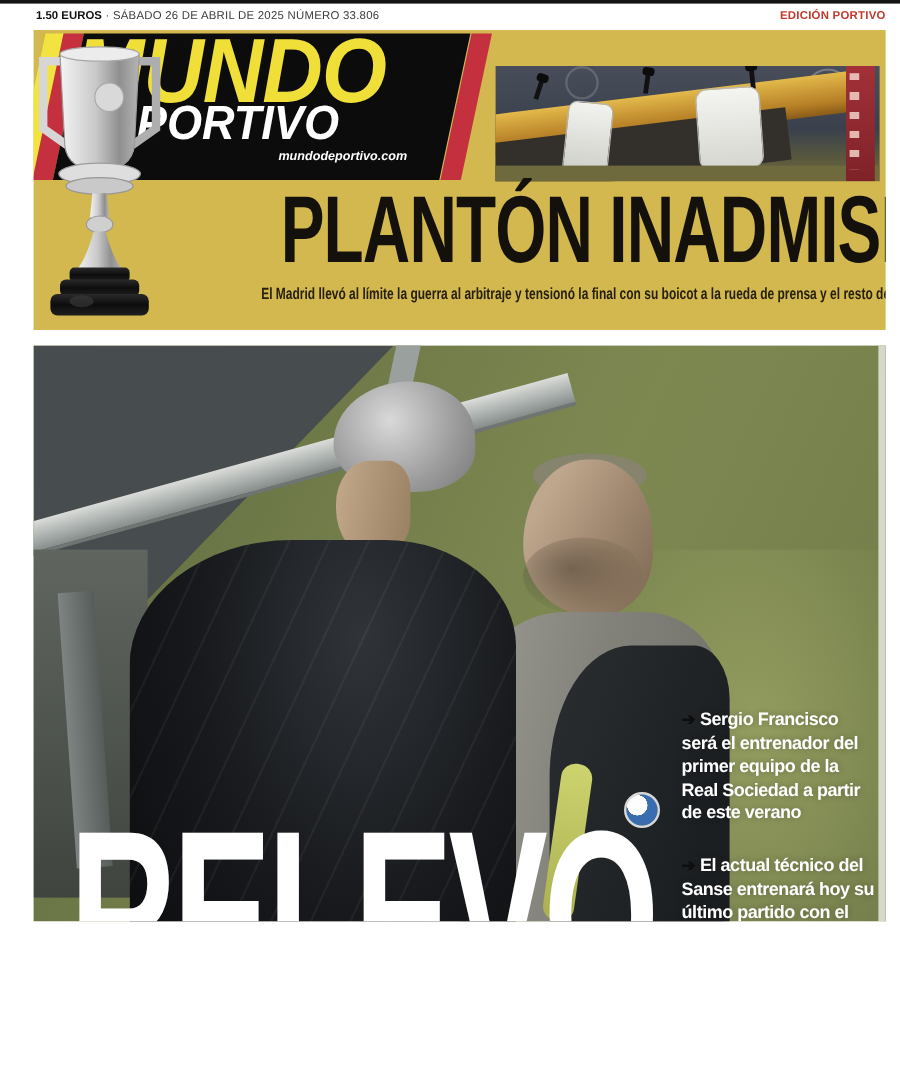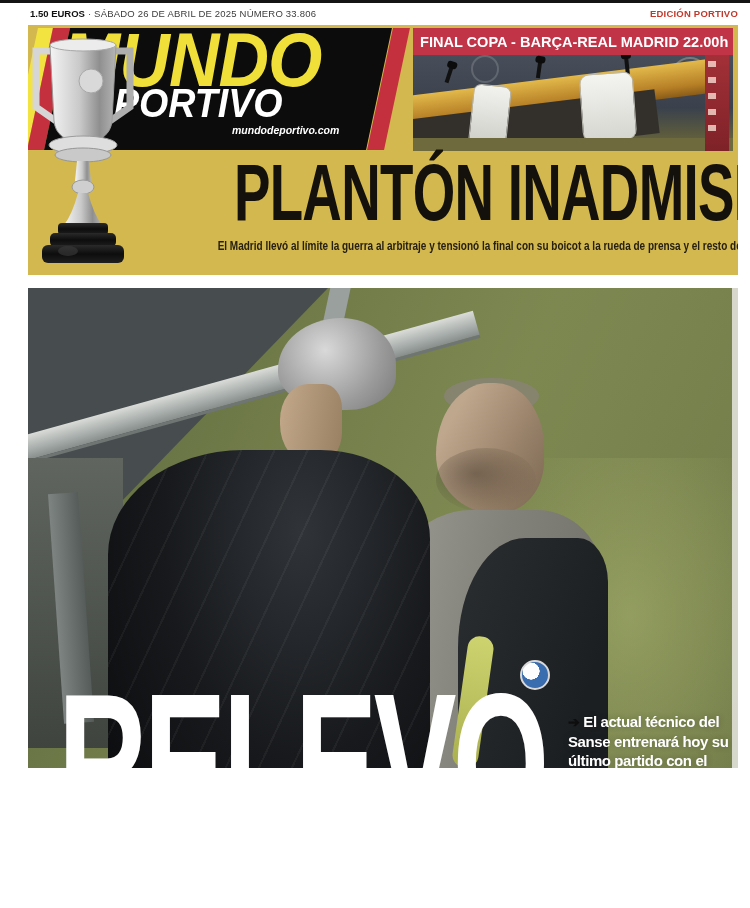--- a/index.html
+++ b/index.html
@@ -180,23 +180,20 @@
       <ellipse cx="55" cy="126" rx="28" ry="7" fill="#c9c9c9" stroke="#969696"></ellipse>
       <path d="M49,132 L47,152 Q55,156 63,152 L61,132 Z" fill="url(#silv)"></path>
       <ellipse cx="55" cy="158" rx="11" ry="7" fill="#cfcfcf" stroke="#9a9a9a"></ellipse>
       <path d="M50,164 Q44,186 36,196 L74,196 Q66,186 60,164 Z" fill="url(#silv)"></path>
       <rect x="30" y="194" width="50" height="12" rx="4" fill="url(#basegrad)"></rect>
       <rect x="22" y="204" width="66" height="14" rx="5" fill="url(#basegrad)"></rect>
       <rect x="14" y="216" width="82" height="18" rx="6" fill="url(#basegrad)"></rect>
       <ellipse cx="40" cy="222" rx="10" ry="5" fill="#3c3c3c" opacity="0.6"></ellipse>
     </svg>
 
-    <div class="kicker">
-      <span>FINAL COPA - BARÇA-REAL MADRID 22.00h</span>
-    </div>
 
     <div class="pressroom">
       <div class="pr-circle1"></div>
       <div class="pr-circle2"></div>
       <div class="pr-desk"></div>
       <div class="pr-deskfront"></div>
       <div class="mic mic1"></div>
       <div class="mic mic2"></div>
       <div class="mic mic3"></div>
       <div class="pr-chair1"></div>
@@ -228,20 +225,27 @@
     <div class="man2-hairtop"></div>
     <div class="man2-head"></div>
     <div class="man2-stubble"></div>
     <div class="man2-body"></div>
     <div class="man2-vest"></div>
     <div class="vest-accent"></div>
     <div class="badge"></div>
     <div class="man1-body"></div>
     <div class="jacket-accent"></div>
 
+    <div class="bullet b1">
+      <span class="arrow">➔</span><span class="btext">Sergio Francisco
+será el entrenador del
+primer equipo de la
+Real Sociedad a partir
+de este verano</span>
+    </div>
     <div class="bullet b2">
       <span class="arrow">➔</span><span class="btext">El actual técnico del
 Sanse entrenará hoy su
 último partido con el
 filial y trabajará ya
 con el primer equipo</span>
     </div>
 
     <div class="big-headline-wrap">
       <span class="big-headline">RELEVO</span>

